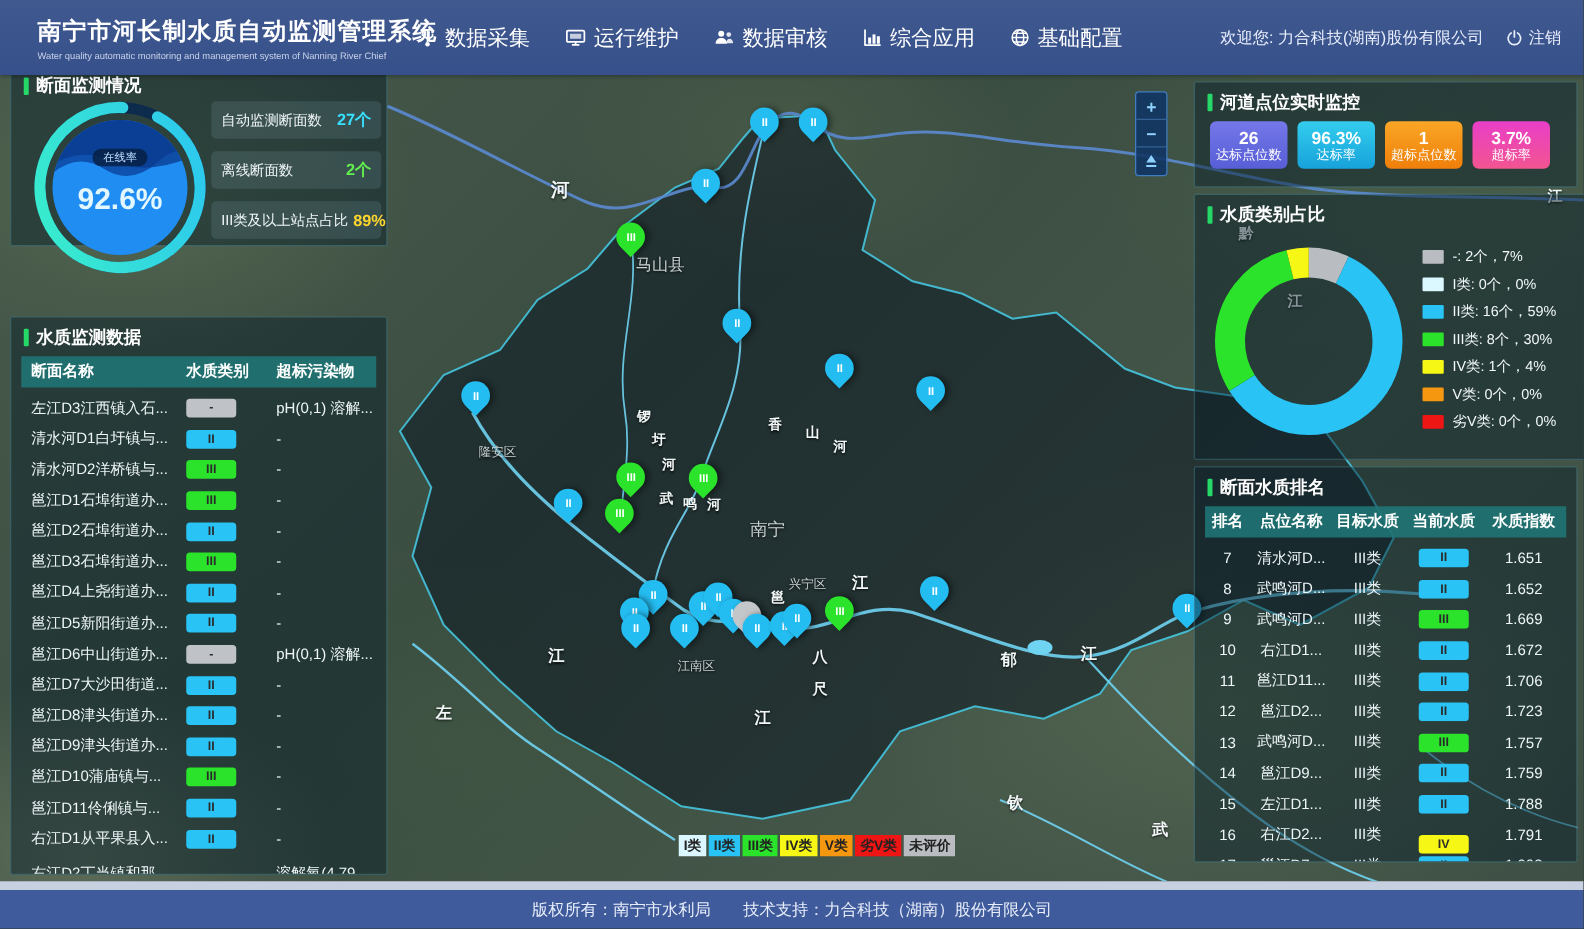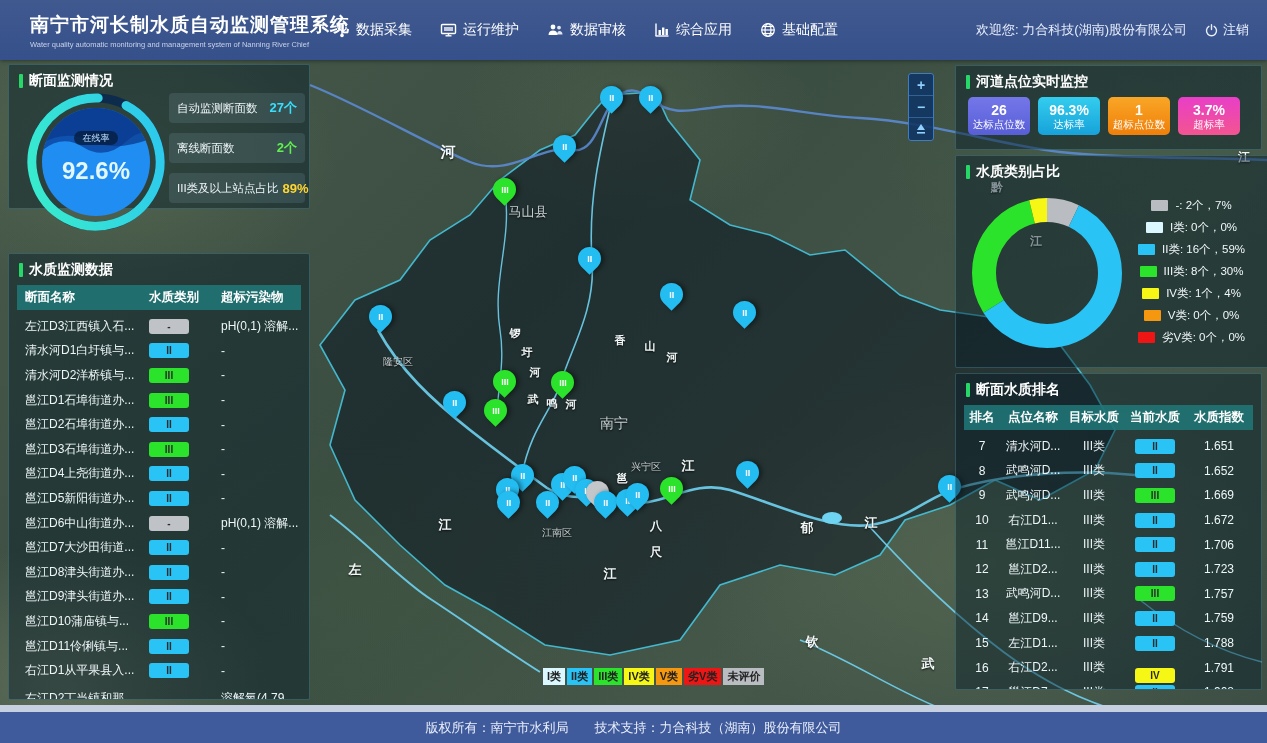--- a/index.html
+++ b/index.html
@@ -5,21 +5,21 @@
   html,body{margin:0;padding:0;background:#1c2636;}
   *{box-sizing:border-box;font-family:"Liberation Sans",sans-serif;}
   .stage{position:relative;width:1267px;height:743px;overflow:hidden;background:#3e5044;}
 
   
   .hdr{position:absolute;left:0;top:0;width:1267px;height:60px;background:linear-gradient(180deg,#40598f,#36508b);display:flex;align-items:center;z-index:20;box-shadow:0 1px 4px rgba(0,0,0,.4);}
   .brand{margin-left:30px;width:290px;}
   .brand .t{color:#fff;font-size:19px;font-weight:bold;letter-spacing:1px;white-space:nowrap;}
   .brand .s{color:#c7d2ea;font-size:7.5px;margin-top:2px;white-space:nowrap;}
   .nav{display:flex;align-items:center;margin-left:14px;gap:28px;}
-  .nav-item{display:flex;align-items:center;gap:6px;color:#fff;font-size:14px;cursor:pointer;white-space:nowrap;}
+  .nav-item{display:flex;align-items:center;gap:6px;color:#fff;font-size:17px;cursor:pointer;white-space:nowrap;}
   .nav-item svg{display:block;}
   .hdr-right{position:absolute;right:18px;top:0;height:60px;display:flex;align-items:center;gap:18px;color:#e8eefc;font-size:13px;}
   .logout{display:flex;align-items:center;gap:5px;cursor:pointer;color:#e8eefc;}
 
   
   .map{position:absolute;left:0;top:60px;width:1267px;height:645px;overflow:hidden;z-index:1;
     background:
       radial-gradient(300px 200px at 10% 15%, rgba(96,115,86,.55), transparent 70%),
       radial-gradient(340px 220px at 88% 12%, rgba(74,99,72,.5), transparent 70%),
       radial-gradient(420px 280px at 78% 78%, rgba(99,118,88,.45), transparent 70%),
@@ -41,21 +41,21 @@
   .zoomctl .zb:last-child{border-bottom:none;}
 
   .maplegend{position:absolute;left:543px;top:608px;display:flex;gap:2px;}
   .chip{height:17px;padding:1px 4px;font-size:11px;font-weight:bold;color:#222;display:flex;align-items:center;cursor:pointer;}
 
   
   .panel{position:absolute;background:rgba(7,28,40,.46);border:1px solid rgba(110,185,205,.28);border-radius:2px;z-index:10;}
   .ptitle{display:flex;align-items:center;gap:6px;padding:7px 0 4px 10px;color:#fff;font-size:14px;font-weight:bold;}
   .ptitle .bar{width:4px;height:14px;background:#25d867;border-radius:1px;}
 
-  .p-left1{left:8px;top:64px;width:302px;height:145px;}
+  .p-left1{left:8px;top:52px;width:302px;height:145px;}
   .p-left2{left:8px;top:253px;width:302px;height:447px;overflow:hidden;}
   .p-right1{left:955px;top:65px;width:307px;height:85px;}
   .p-right2{left:955px;top:155px;width:355px;height:213px;}
   .p-right3{left:955px;top:373px;width:307px;height:317px;overflow:hidden;}
 
   
   .gauge{position:absolute;left:12px;top:22px;width:150px;height:150px;}
   .gpill{font-size:9px;fill:#bfe0ff;}
   .gval{font-size:24px;font-weight:bold;fill:#e2f7ff;}
   .stats{position:absolute;left:160px;top:28px;width:136px;display:flex;flex-direction:column;gap:10px;}
@@ -83,21 +83,21 @@
   .card{width:62px;height:38px;border-radius:5px;display:flex;flex-direction:column;align-items:center;justify-content:center;color:#fff;cursor:pointer;}
   .card .cv{font-size:14px;font-weight:bold;line-height:16px;}
   .card .cl{font-size:10.5px;line-height:13px;white-space:nowrap;}
   .card.indigo{background:linear-gradient(180deg,#7477e9,#585ed6);}
   .card.cyan{background:linear-gradient(180deg,#33cdee,#17a2da);}
   .card.orange{background:linear-gradient(180deg,#f9a626,#ef7f0a);}
   .card.magenta{background:linear-gradient(180deg,#e93ec8,#f25590);}
 
   
   .pie{position:absolute;left:6px;top:32px;width:170px;height:170px;}
-  .plegend{position:absolute;left:182px;top:42px;display:flex;flex-direction:column;gap:7px;align-items:center;}
+  .plegend{position:absolute;left:182px;top:42px;display:flex;flex-direction:column;gap:7px;}
   .pleg-item{display:flex;align-items:center;gap:7px;color:#f2f8fa;font-size:11.5px;white-space:nowrap;}
   .pleg-item .sw{width:17px;height:11px;border-radius:1px;flex:none;}
 
   
   .gapstrip{position:absolute;left:0;top:705px;width:1267px;height:7px;background:#c7d0e0;z-index:15;}
   .ftr{position:absolute;left:0;top:712px;width:1267px;height:31px;background:#3f5b9b;display:flex;align-items:center;justify-content:center;color:#e9eefb;font-size:13px;z-index:20;}
 </style>
 </head>
 <body>
 

